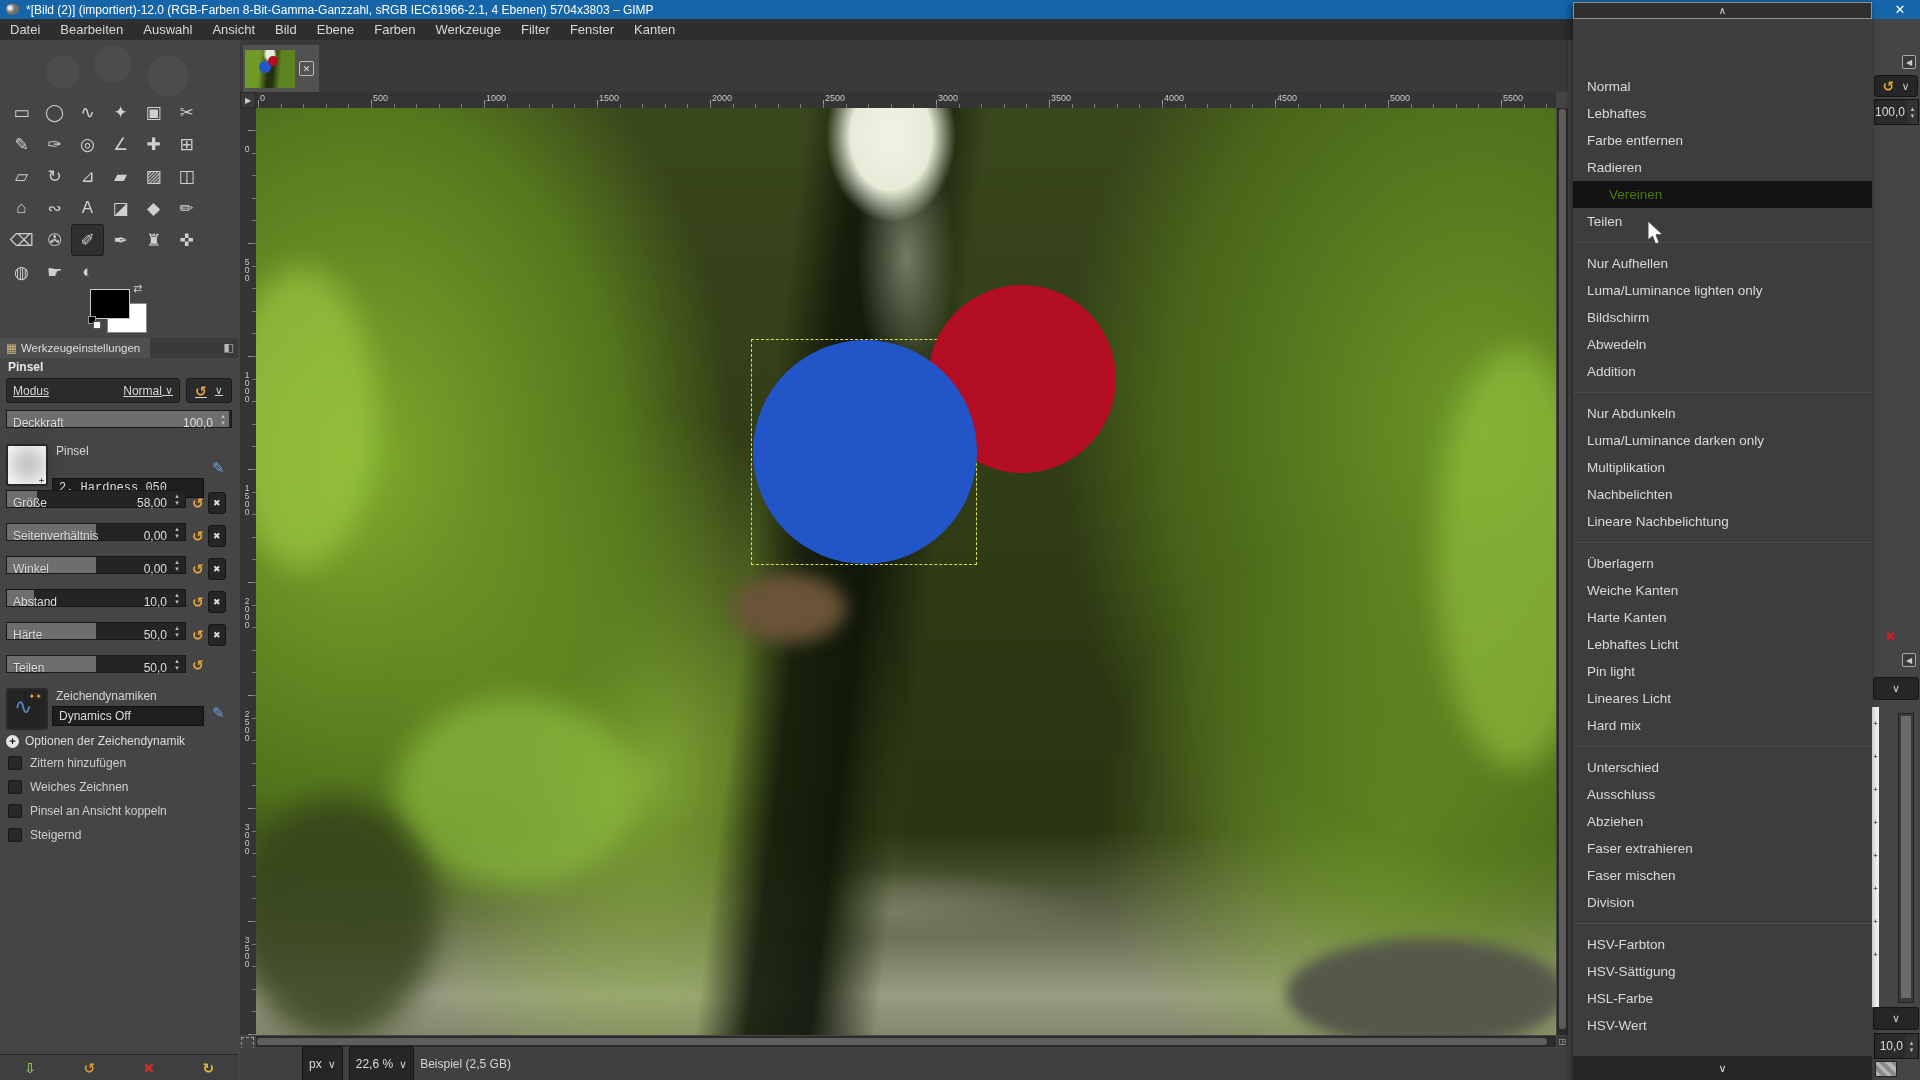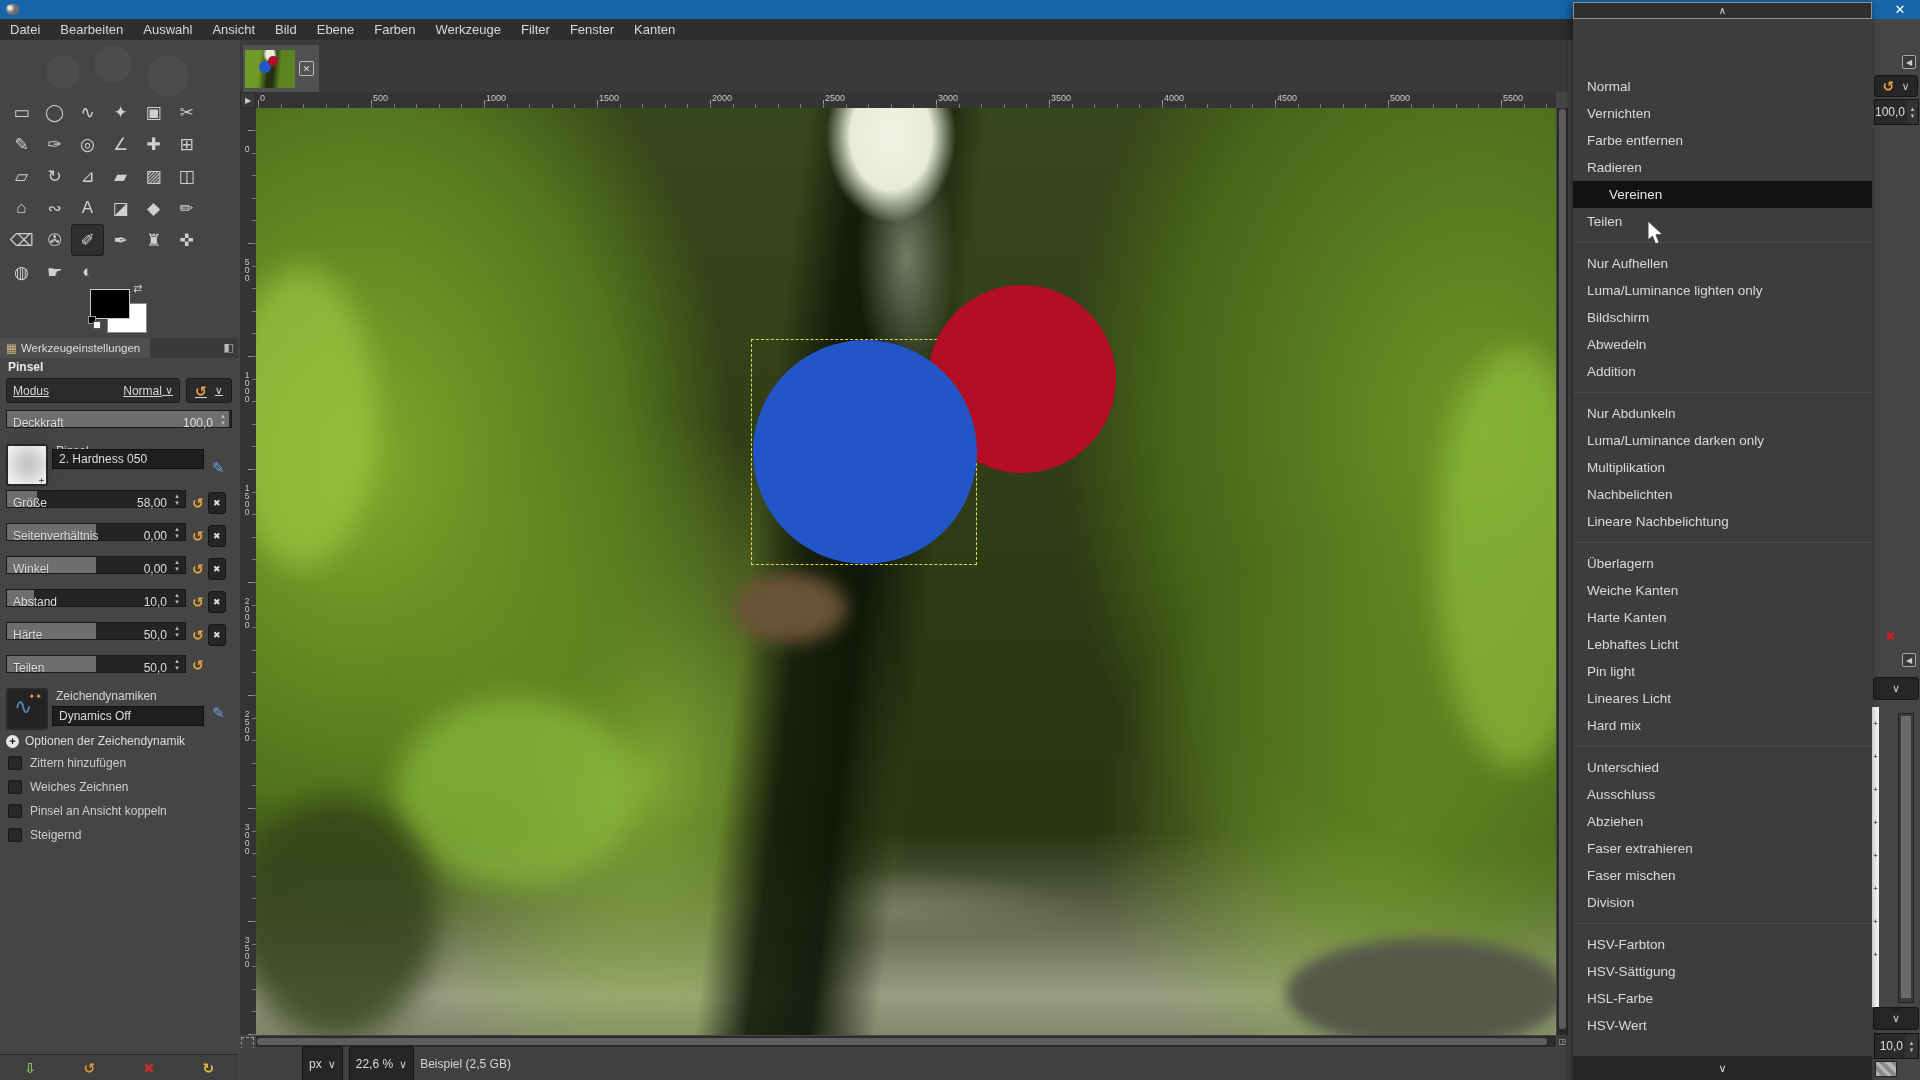--- a/index.html
+++ b/index.html
@@ -114,33 +114,34 @@
   #miniruler{position:absolute;left:0;top:688px;width:7px;height:300px;background:#f2f2f2;color:#111;font-size:8px;line-height:33px;text-align:center;}
   #rscroll{position:absolute;left:26px;top:694px;width:16px;height:290px;background:#3a3a3a;border:1px solid #222;}
   #rscroll .tb{position:absolute;left:2px;top:2px;width:10px;height:282px;background:#6a6a6a;}
   #checker{position:absolute;left:3px;top:1042px;width:22px;height:16px;background:
      repeating-linear-gradient(45deg,#b5b5b5 0 4px,#8a8a8a 4px 8px);border:1px solid #222;}
   
   #popup{left:1573px;top:2px;width:299px;height:1078px;background:#3d3d3d;z-index:50;box-shadow:-2px 2px 8px rgba(0,0,0,.5);}
   #popup-top{position:absolute;left:0;top:0;width:299px;height:17px;background:#2f2f2f;border:1px solid #909090;color:#ddd;display:flex;align-items:center;justify-content:center;font-size:10px;}
   #modelist{position:absolute;left:0;top:71px;width:299px;}
   .mode-item{height:27px;line-height:27px;padding-left:14px;font-size:13.5px;color:#d9d9d9;}
-  .mode-item.sel{background:#121212;color:#e5e5e5;padding-left:36px;}
+  .mode-item.sel{background:#121212;color:#4d7c0f;padding-left:36px;}
   .mode-sep{height:1px;background:#282828;border-bottom:1px solid #4a4a4a;margin:7px 0;}
   #popup-bottom{position:absolute;left:0;top:1054px;width:299px;height:24px;background:#262626;color:#ddd;display:flex;align-items:center;justify-content:center;font-size:11px;}
   
   #cursor{left:1646px;top:220px;z-index:100;}
 </style>
 </head>
 <body>
 
 <div id="app">
 
   <div class="abs" id="titlebar">
     <span class="wilber"></span>
+    <span>*[Bild (2)] (importiert)-12.0 (RGB-Farben 8-Bit-Gamma-Ganzzahl, sRGB IEC61966-2.1, 4 Ebenen) 5704x3803 – GIMP</span>
     <span id="title-close">✕</span>
   </div>
 
   <div class="abs" id="menubar">
       <span class="menu-item">Datei</span>
       <span class="menu-item">Bearbeiten</span>
       <span class="menu-item">Auswahl</span>
       <span class="menu-item">Ansicht</span>
       <span class="menu-item">Bild</span>
       <span class="menu-item">Ebene</span>
@@ -225,21 +226,21 @@
         <span class="lab">Deckkraft</span>
         <span class="val">100,0</span>
         <span class="spin">▴<br>▾</span>
       </div>
 
       <div class="thumb" style="left:6px;top:86px;">
         <span class="blob"></span>
           <span class="plus">＋</span>
       </div>
       <div style="position:absolute;left:56px;top:86px;">Pinsel</div>
-      <div class="smallfield" style="left:52px;top:91px;width:152px;">2. Hardness 050</div>
+      <div class="smallfield" style="left:52px;top:120px;width:152px;font-family:Liberation Mono, monospace;">2. Hardness 050</div>
       <span class="editpen" style="position:absolute;left:212px;top:101px;">✎</span>
 
       <div id="slider-zone">
           <div class="slider" style="left: 6px; top: 132px; width: 180px;">
             <span class="fill" style="width: 17%;"></span>
             <span class="lab">Größe</span>
             <span class="val">58,00</span>
             <span class="spin">▴<br>▾</span>
           </div>
           <div class="side-btns" style="left: 192px; top: 134px;">
@@ -435,21 +436,21 @@
       <span class="v">10,0</span>
       <span class="ar">▴<br>▾</span>
     </div>
     <div id="checker"></div>
   </div>
 
   <div class="abs" id="popup">
     <div id="popup-top">∧</div>
     <div id="modelist">
         <div class="mode-item">Normal</div>
-        <div class="mode-item">Vernichten</div>
+        <div class="mode-item">Lebhaftes</div>
         <div class="mode-item">Farbe entfernen</div>
         <div class="mode-item">Radieren</div>
         <div class="mode-item sel">Vereinen</div>
         <div class="mode-item">Teilen</div>
         <div class="mode-sep"></div>
         <div class="mode-item">Nur Aufhellen</div>
         <div class="mode-item">Luma/Luminance lighten only</div>
         <div class="mode-item">Bildschirm</div>
         <div class="mode-item">Abwedeln</div>
         <div class="mode-item">Addition</div>

